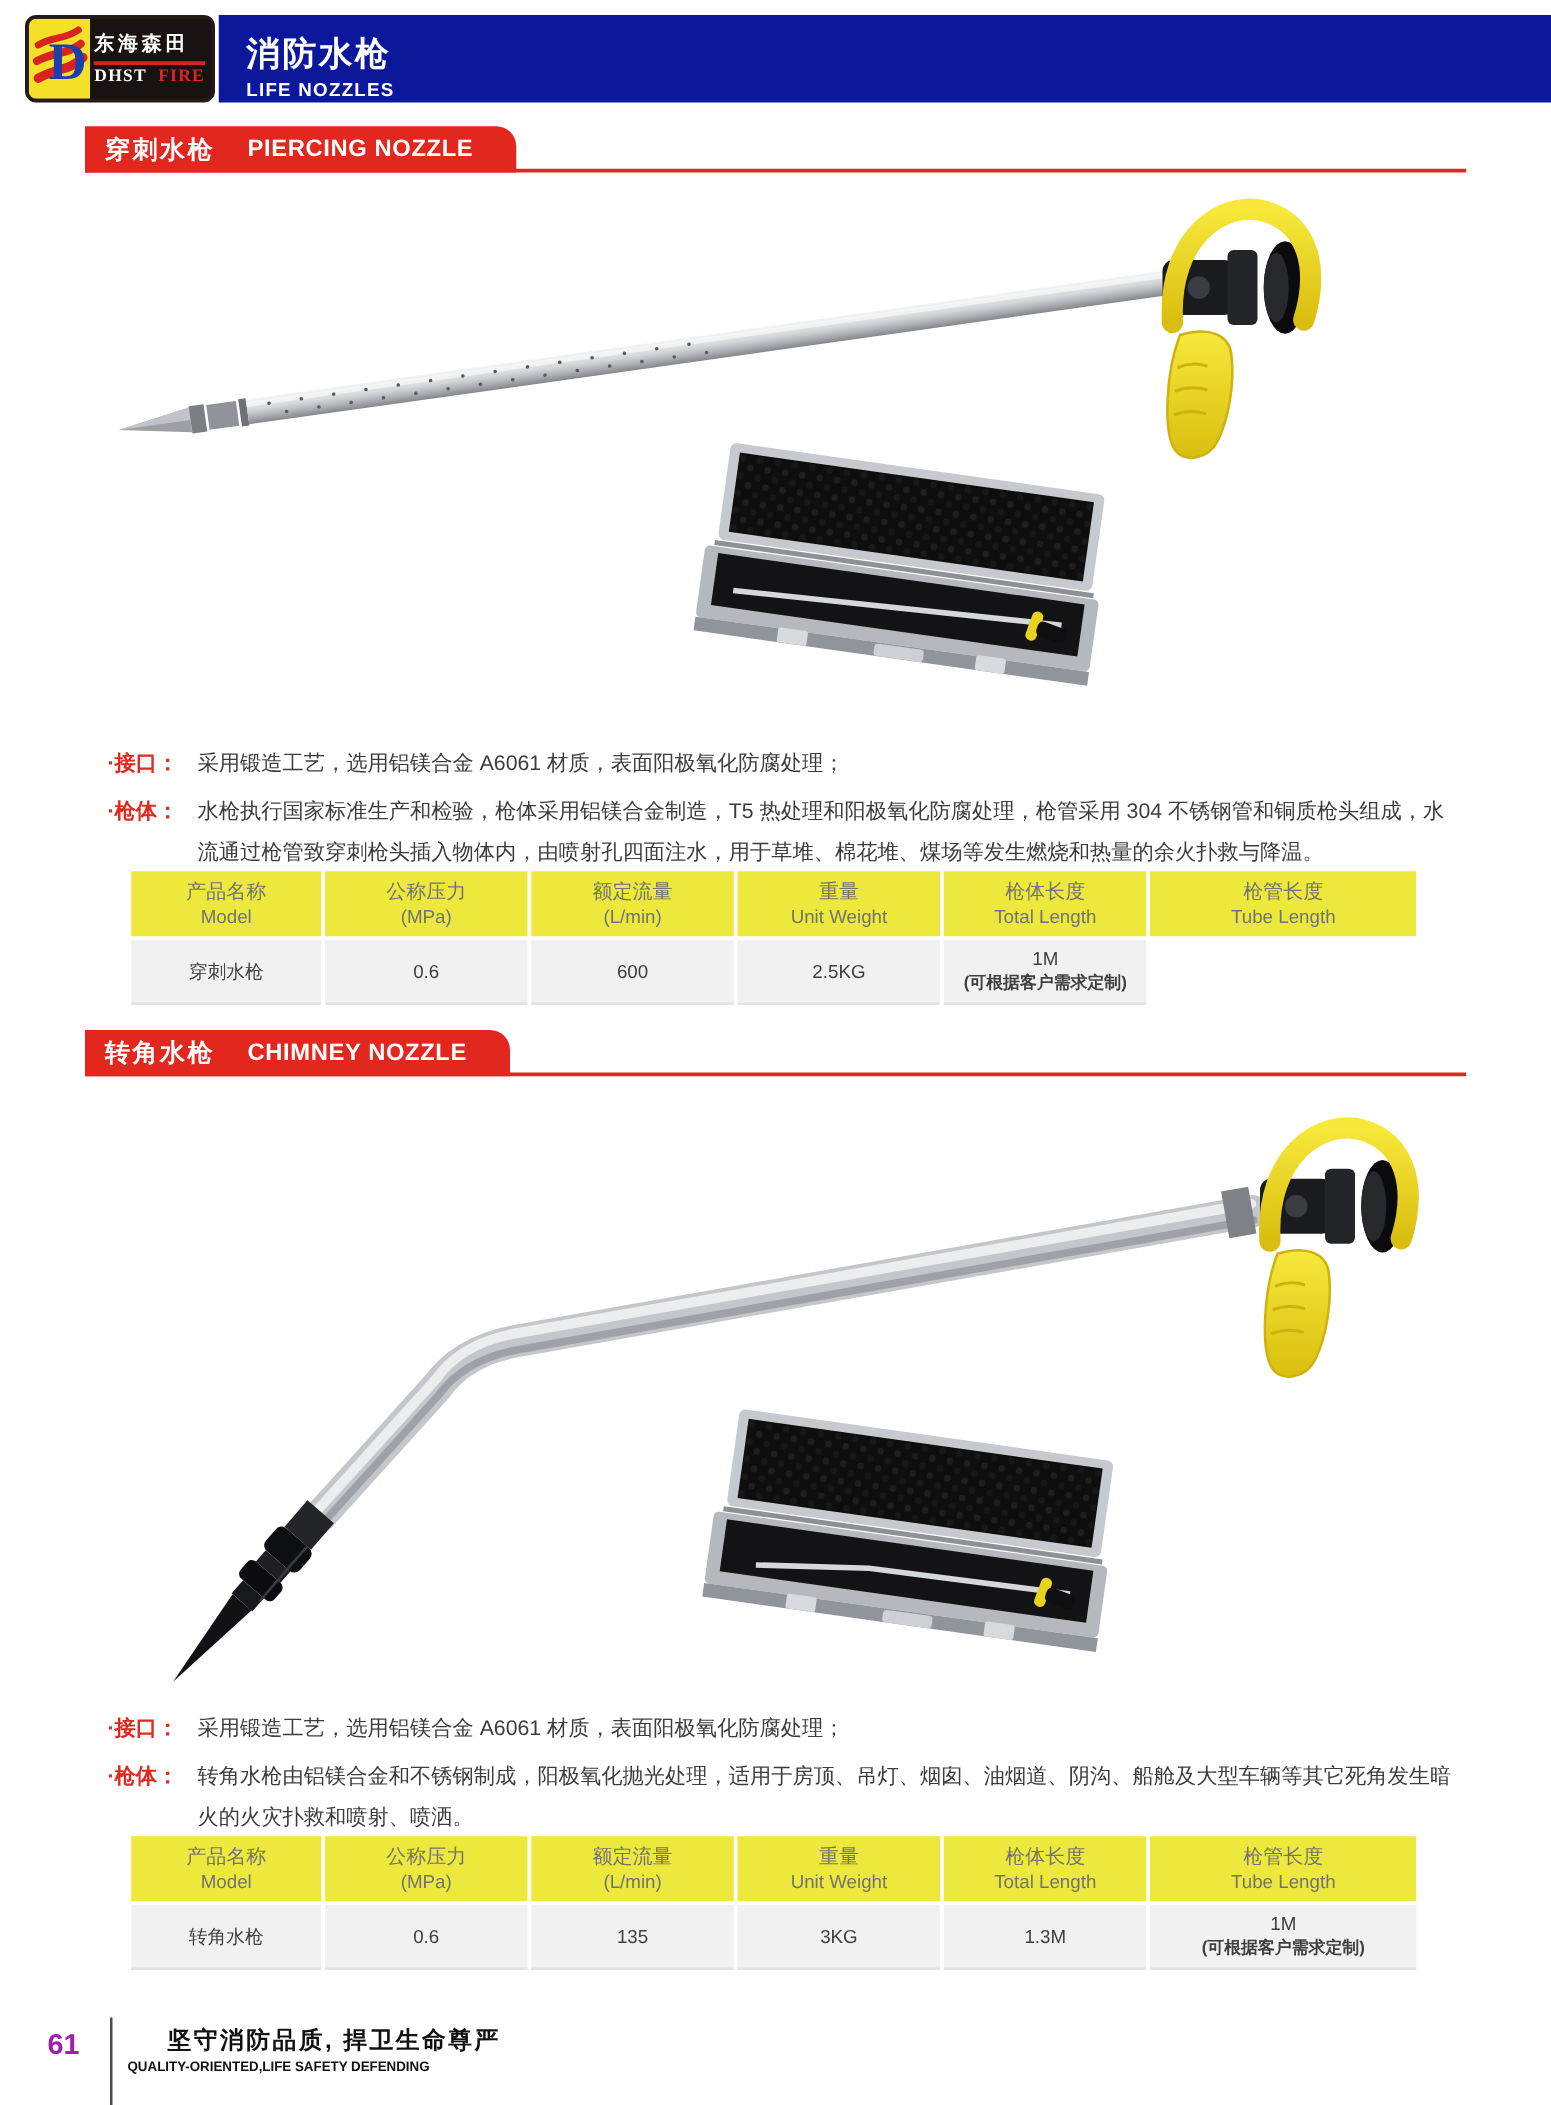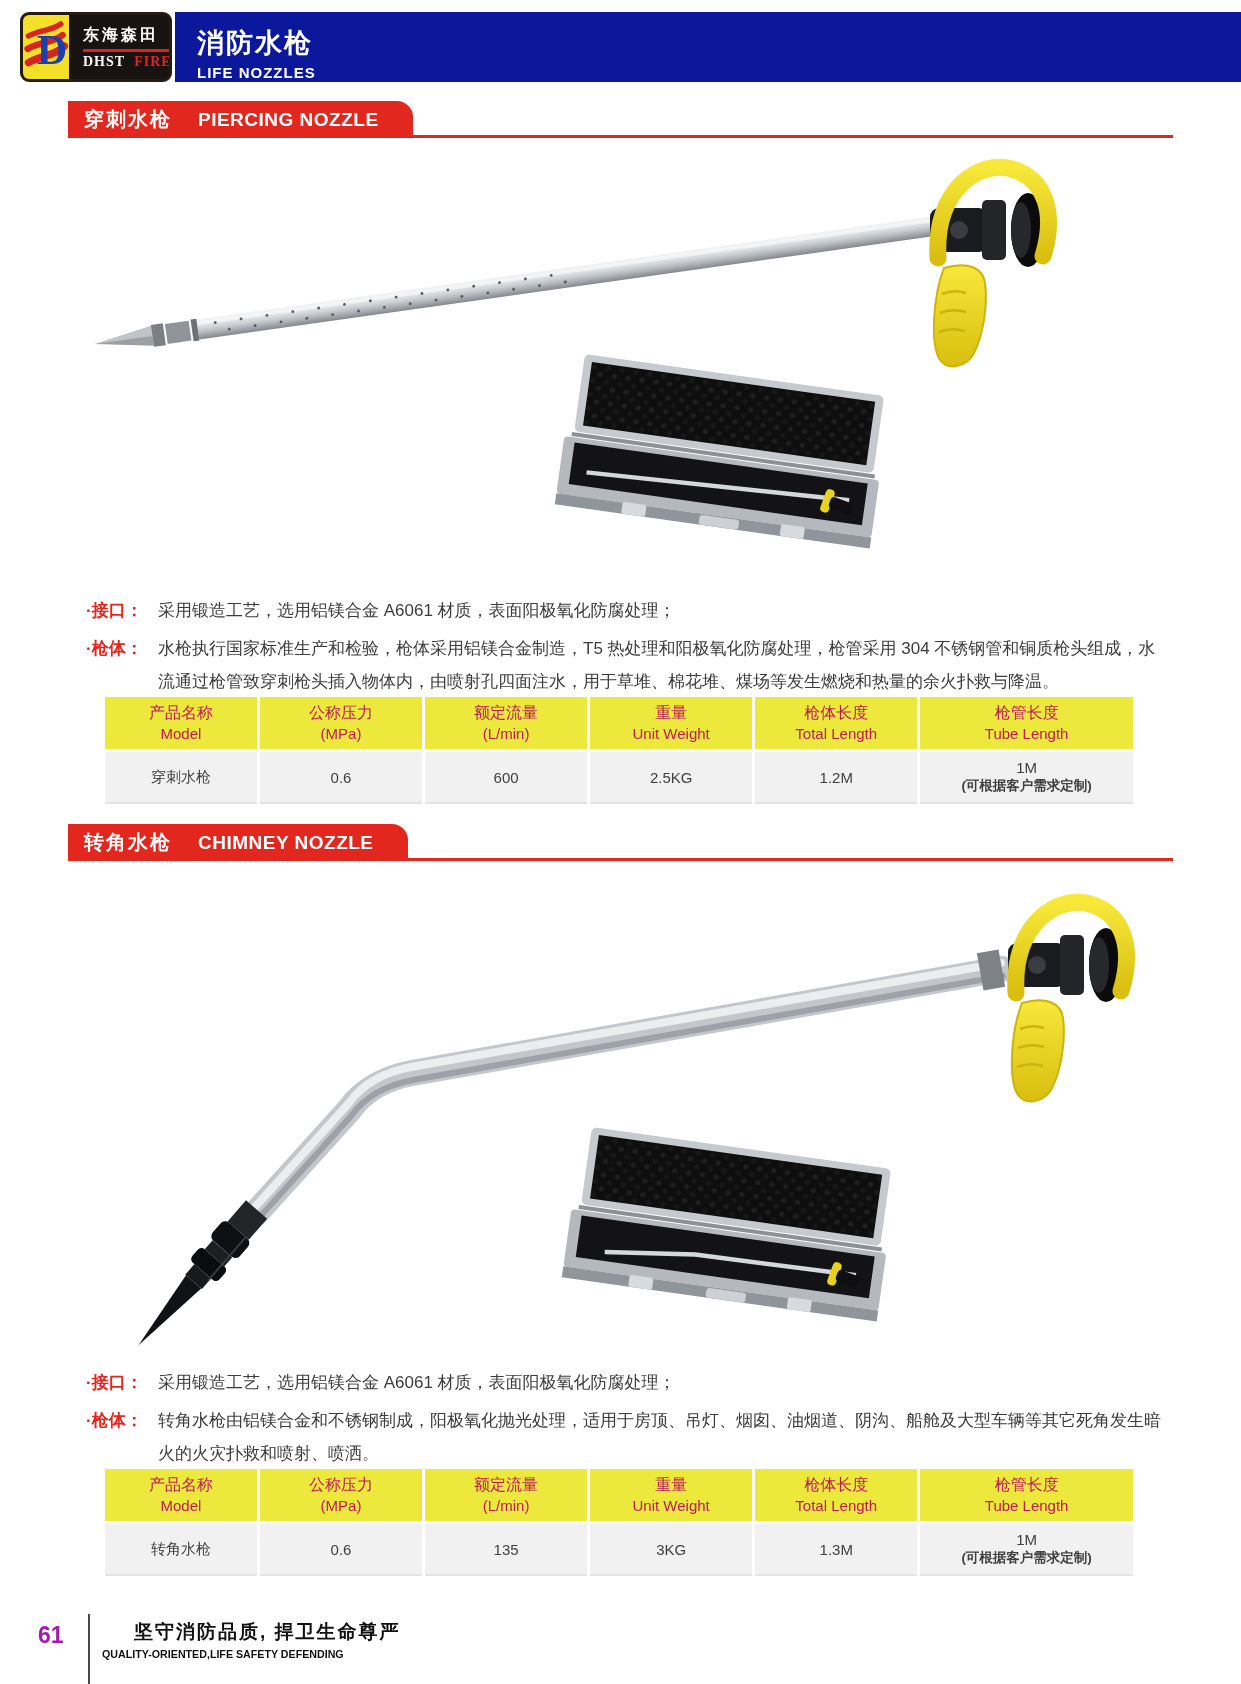--- a/index.html
+++ b/index.html
@@ -3,21 +3,21 @@
 <meta charset="utf-8">
 <style>
   html,body{margin:0;padding:0;background:#ffffff;}
   .page{position:relative;width:1241px;height:1684px;background:#fff;overflow:hidden;
         font-family:"Liberation Sans","DejaVu Sans",sans-serif;}
 
   
   .hdr-logo{position:absolute;left:20px;top:12px;width:152px;height:70px;background:#181210;
             border:3px solid #241b15;border-radius:9px;box-sizing:border-box;display:flex;overflow:hidden;}
   .logo-left{width:52px;background:#f5e029;display:flex;align-items:center;justify-content:center;}
-  .logo-right{flex:1;display:flex;flex-direction:column;justify-content:center;padding:3px 5px 3px 14px;}
+  .logo-right{flex:1;display:flex;flex-direction:column;justify-content:center;padding:3px 5px 3px 3px;}
   .logo-cn{color:#fff;font-size:16px;font-weight:bold;letter-spacing:3px;white-space:nowrap;}
   .logo-line{height:3px;background:#d42321;margin:3px 0 2px;}
   .logo-en{display:flex;gap:9px;font-weight:bold;font-size:14px;font-family:"Liberation Serif","DejaVu Serif",serif;}
   .logo-en .w{color:#fff;letter-spacing:1px}
   .logo-en .r{color:#e02520;letter-spacing:1px}
 
   .hdr-band{position:absolute;left:175px;top:12px;right:0;height:70px;background:#0b189b;color:#fff;
             box-sizing:border-box;padding:13px 0 0 22px;}
   .band-cn{font-size:27px;font-weight:bold;letter-spacing:2px;}
   .band-en{font-size:15px;font-weight:bold;letter-spacing:1px;margin-top:3px;}
@@ -31,21 +31,21 @@
 
   
   .bullets{position:absolute;left:86px;width:1078px;}
   .bullet{display:flex;font-size:17px;line-height:33px;color:#3c3c3c;margin-bottom:5px;}
   .bullet-label{color:#e2271e;font-weight:bold;white-space:nowrap;width:72px;flex:none;}
   .bullet-text{flex:1;}
 
   
   .spec-table{position:absolute;left:105px;width:1028px;display:grid;
               grid-template-columns:15fr 16fr 16fr 16fr 16fr 21fr;gap:3px;}
-  .th{background:#ece93c;text-align:center;padding:6px 2px 7px;color:#be185d;}
+  .th{background:#ece93c;text-align:center;padding:6px 2px 7px;color:#737373;}
   .th-cn{font-size:16px;}
   .th-en{font-size:15px;margin-top:1px;}
   .td{background:#f1f1f1;border-bottom:2px solid #e3e3e3;text-align:center;font-size:15px;color:#3f3f3f;
       display:flex;flex-direction:column;justify-content:center;min-height:52px;box-sizing:border-box;padding:2px;}
   .td-note{font-size:13.5px;margin-top:1px;font-weight:bold;}
 
   
   .img-wrap{position:absolute;}
 
   
@@ -187,21 +187,20 @@
       <div class="th-en">Total Length</div>
     </div>
     <div class="th">
       <div class="th-cn">枪管长度</div>
       <div class="th-en">Tube Length</div>
     </div>
     <div class="td">穿刺水枪</div>
     <div class="td">0.6</div>
     <div class="td">600</div>
     <div class="td">2.5KG</div>
-    <div class="td">1.2M</div>
     <div class="td">
       <div>1M</div>
       <div class="td-note">(可根据客户需求定制)</div>
     </div>
   </div>
 
   <div class="sec-line" style="top:858px"></div>
   <div class="sec-banner" style="top:824px">
     <span class="sec-cn">转角水枪</span>
     <span class="sec-en">CHIMNEY NOZZLE</span>

